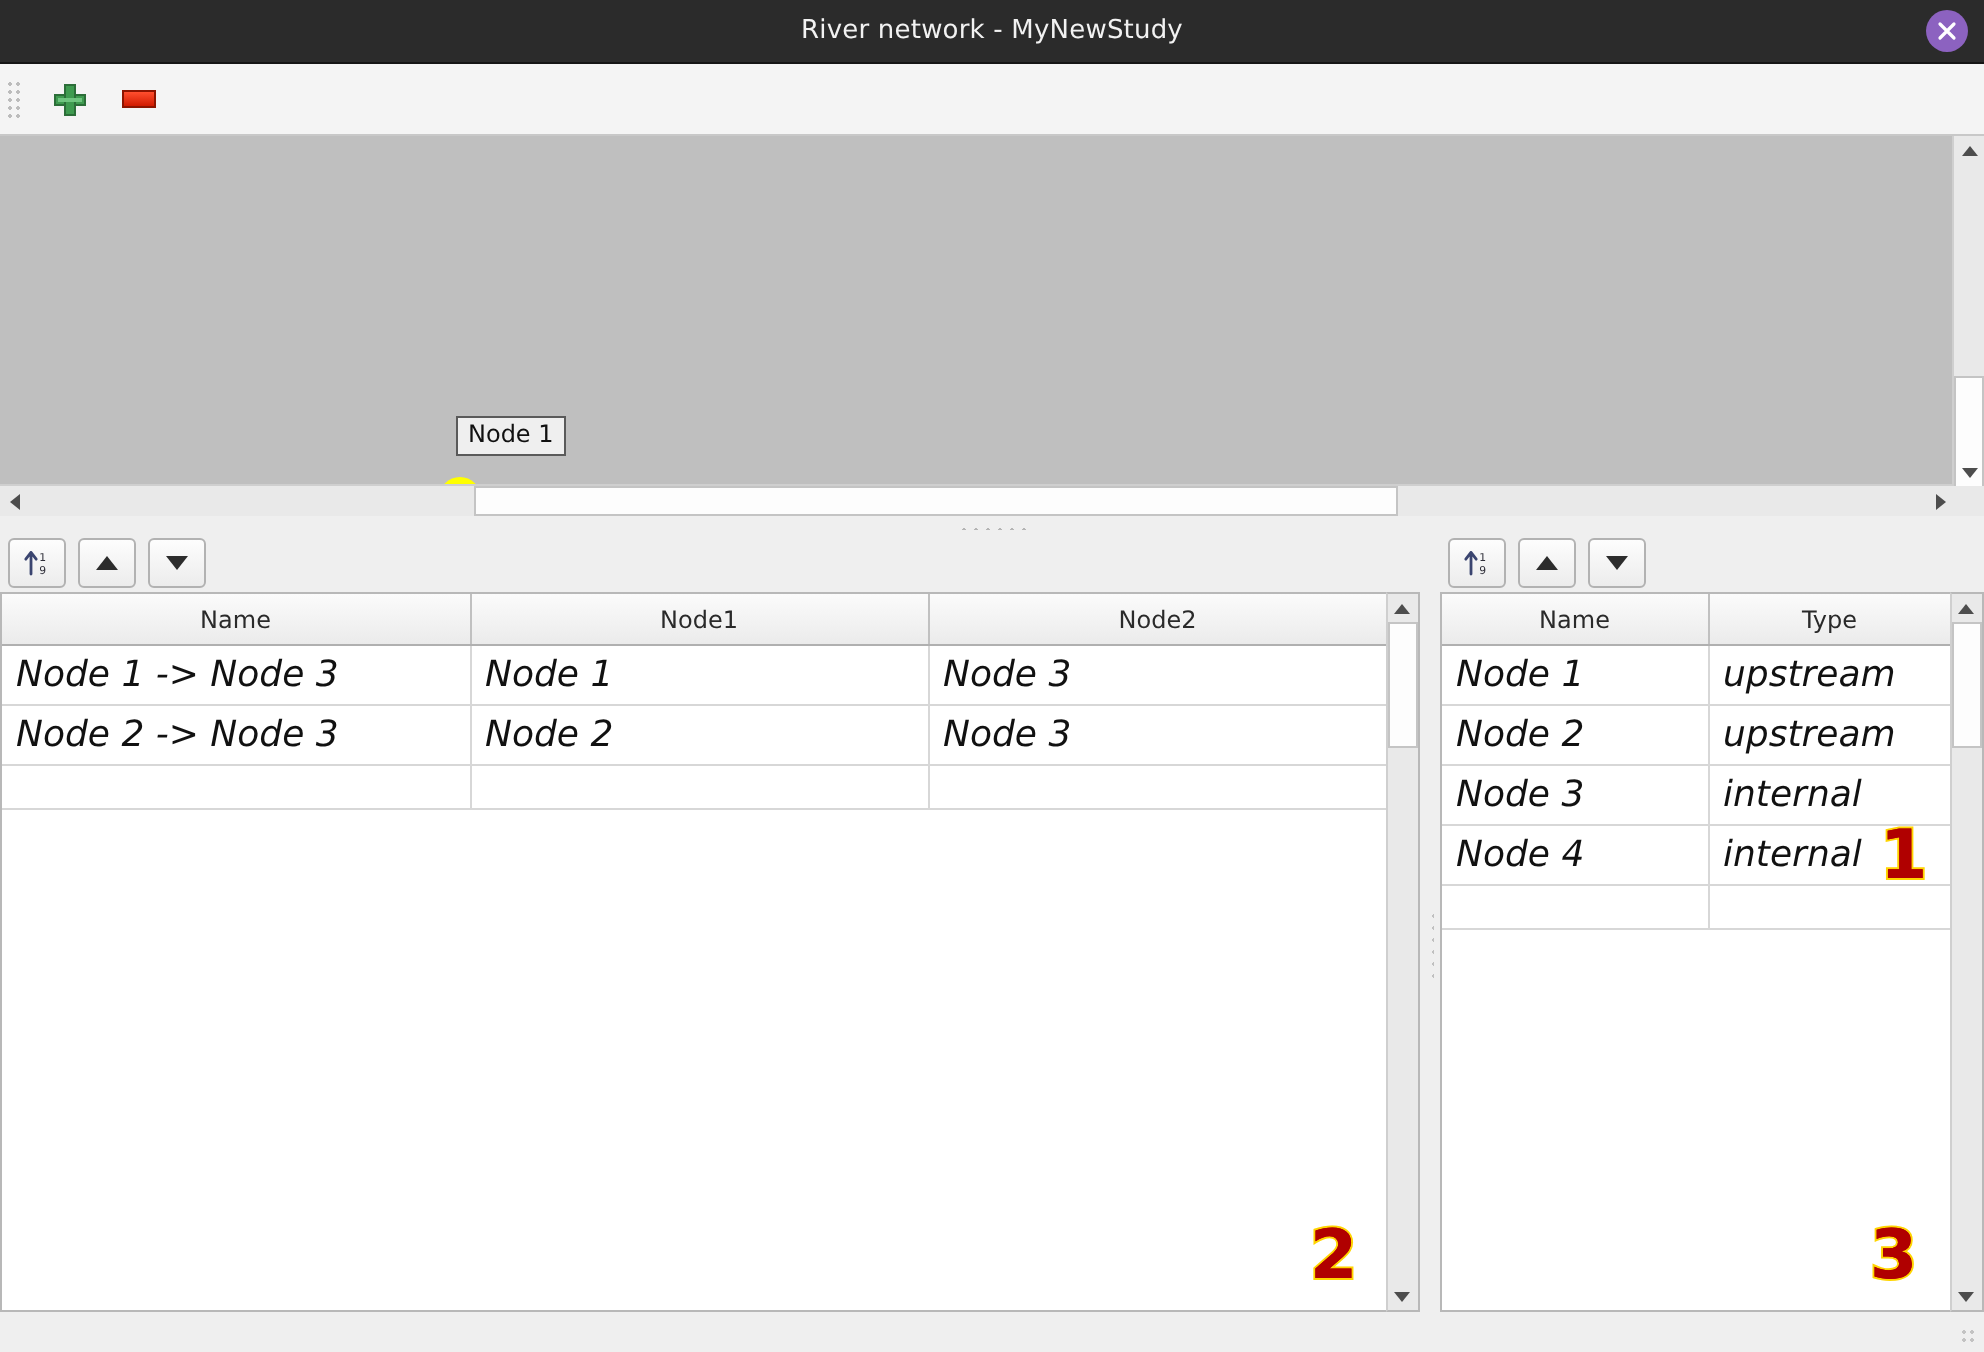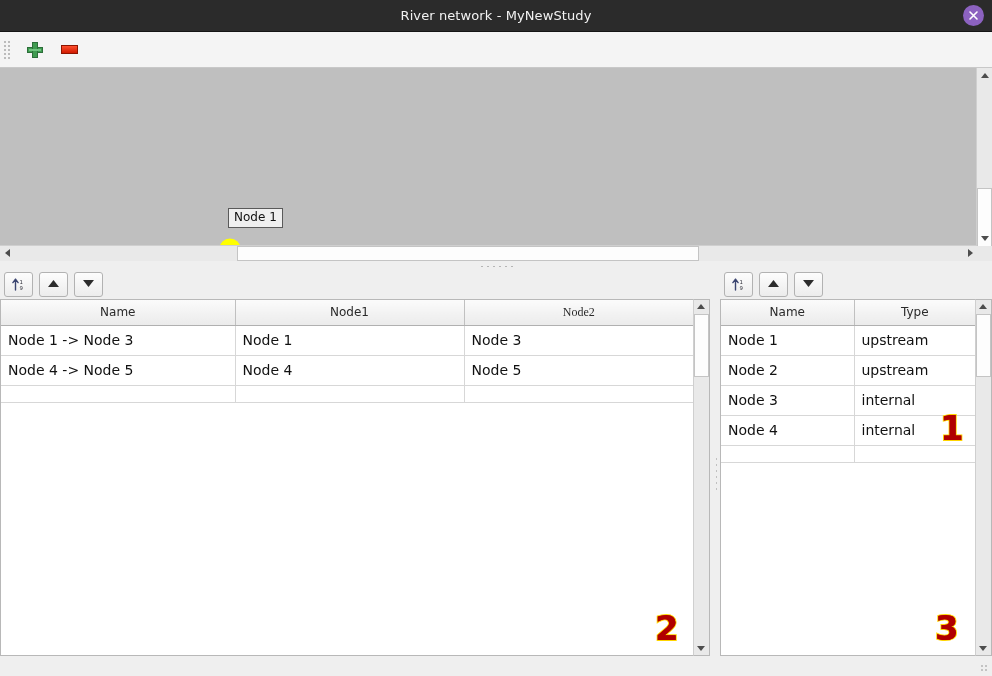--- a/index.html
+++ b/index.html
@@ -88,21 +88,21 @@
   .tbl-outer{flex:1 1 auto;position:relative;margin:0 0 0 0;min-height:0;display:flex;}
   .tbl-scroll{flex:1 1 auto;position:relative;overflow:hidden;border:1px solid #b8b8b8;border-right:none;background:#fff;min-width:0;}
   table{border-collapse:collapse;width:100%;table-layout:fixed;}
   thead th{
     background:linear-gradient(#fbfbfb,#ebebeb);
     border-right:1px solid #c0c0c0;border-bottom:1px solid #b0b0b0;
     height:23px;font-weight:normal;font-size:12px;color:#2a2a2a;text-align:center;
   }
   tbody td{
     height:29px;border-right:1px solid #d7d7d7;border-bottom:1px solid #d7d7d7;
-    padding:0 0 0 7px;font-size:14px;color:#111;background:#fff;overflow:hidden;white-space:nowrap;
+    padding:0 0 0 7px;font-size:18px;color:#111;background:#fff;overflow:hidden;white-space:nowrap;font-style:italic;
   }
   tbody tr.partial td{height:10px;}
   .tbl-sb{width:15px;flex:0 0 15px;position:relative;background:#e9e9e9;border:1px solid #b8b8b8;border-left:1px solid #cfcfcf;}
   .vsplit{width:10px;flex:0 0 10px;display:flex;align-items:center;justify-content:center;cursor:col-resize;background:#efefef;}
   .grip-vv{width:4px;height:34px;
     background-image:radial-gradient(#c0c0c0 1px, transparent 1px);
     background-size:6px 6px;background-position:1px 0;}
   .pad-bottom{height:20px;flex:0 0 20px;background:#efefef;}
   .corner-grip{position:absolute;right:3px;bottom:3px;width:9px;height:9px;
     background-image:radial-gradient(#c3c3c3 1px, transparent 1px);background-size:4px 4px;}
@@ -228,33 +228,33 @@
           <table>
             <colgroup>
                 <col style="width:234px">
                 <col style="width:229px">
                 <col style="width:auto">
               </colgroup>
             <thead>
                 <tr id="reaches-head">
                   <th>Name</th>
                   <th>Node1</th>
-                  <th style="border-right: none; font-family: Liberation Serif, serif;">Node2</th>
+                  <th style="border-right: none;">Node2</th>
                 </tr>
               </thead>
             <tbody id="reaches-body">
                 <tr>
                   <td>Node 1 -&gt; Node 3</td>
                   <td>Node 1</td>
                   <td style="border-right: none;">Node 3</td>
                 </tr>
                 <tr>
-                  <td>Node 4 -&gt; Node 5</td>
-                  <td>Node 4</td>
-                  <td style="border-right: none;">Node 5</td>
+                  <td>Node 2 -&gt; Node 3</td>
+                  <td>Node 2</td>
+                  <td style="border-right: none;">Node 3</td>
                 </tr>
                 <tr class="partial">
                   <td>&nbsp;</td>
                   <td>&nbsp;</td>
                   <td style="border-right: none;">&nbsp;</td>
                 </tr>
               </tbody>
           </table>
         </div>
         <div class="tbl-sb">

